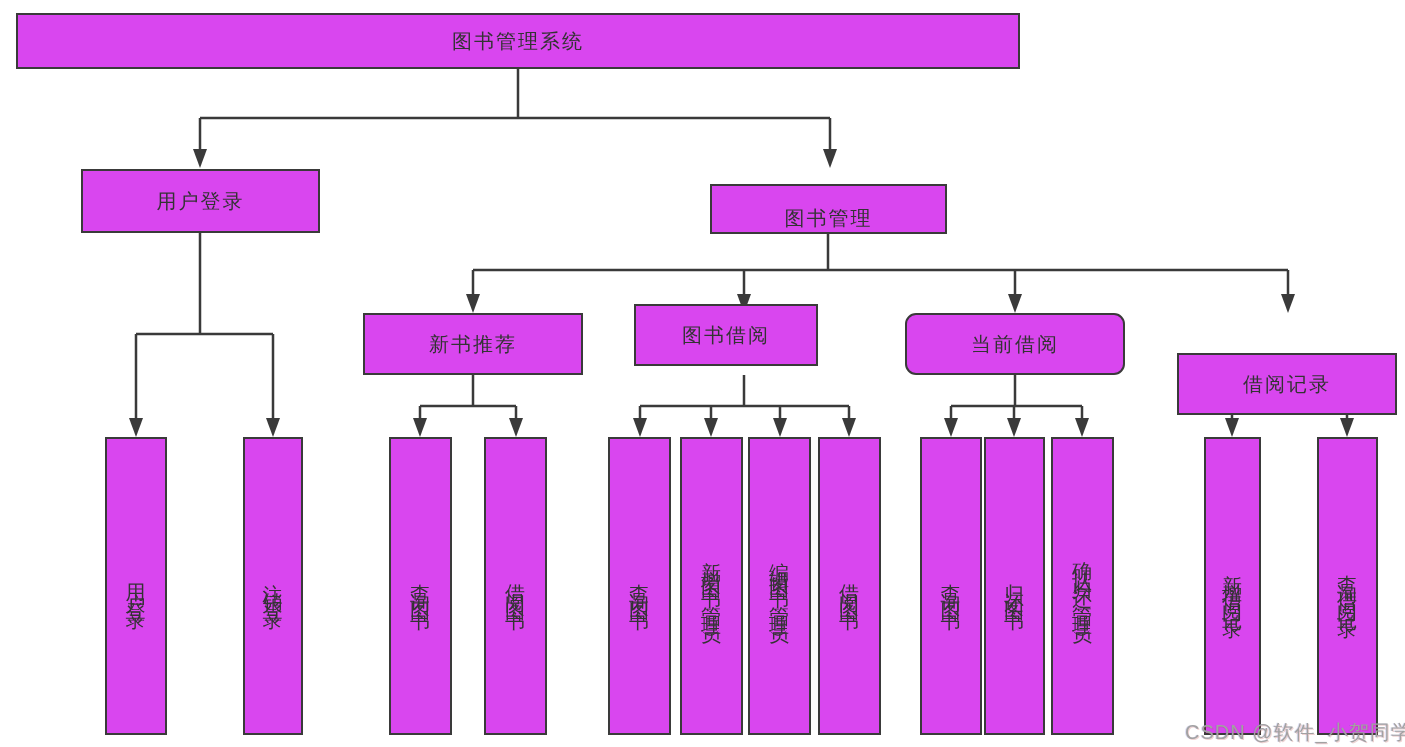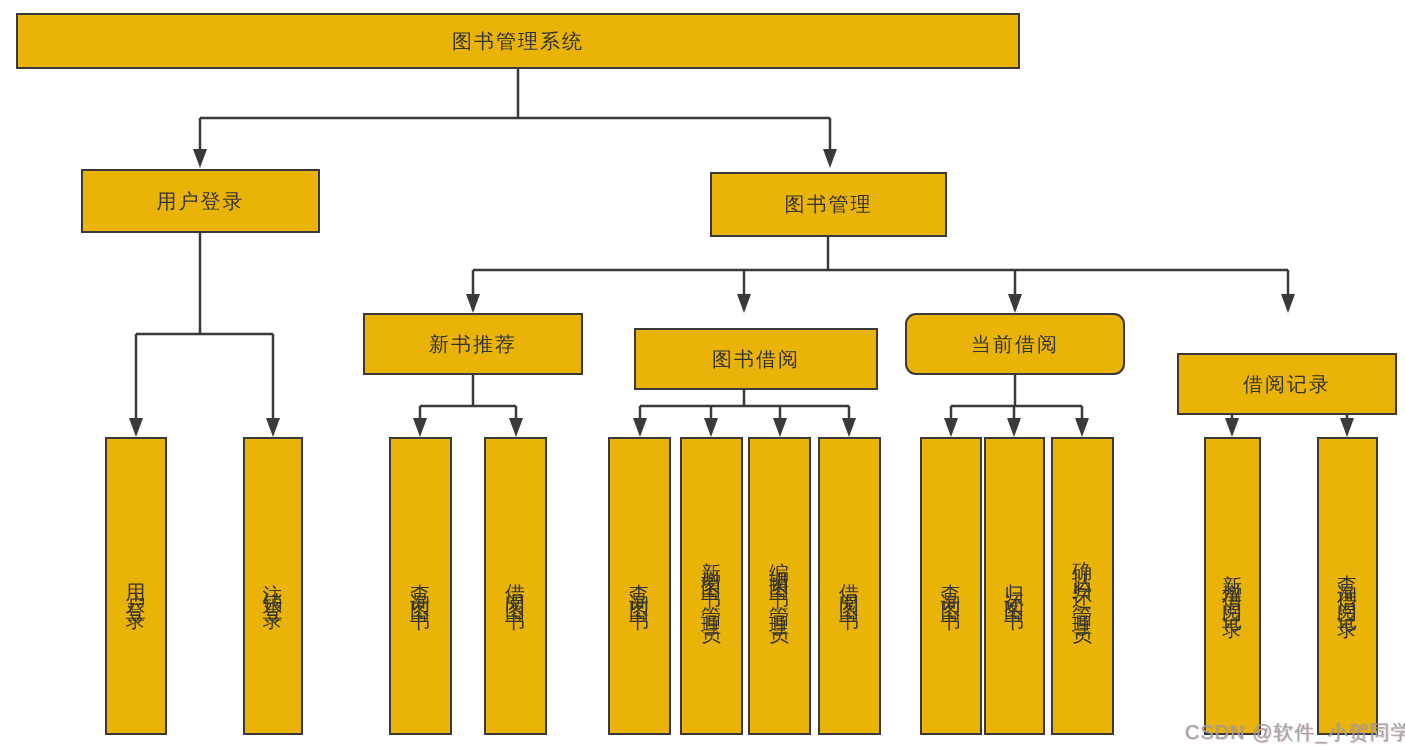--- a/index.html
+++ b/index.html
@@ -16,21 +16,21 @@
     width:1405px;height:747px;
     background:var(--bg-color);
     overflow:hidden;
   }
   .wires{position:absolute;left:0;top:0;width:1405px;height:747px;}
   .wires path{fill:none;stroke:var(--line-color);stroke-width:2.5;}
   .wires polygon{fill:var(--line-color);stroke:none;}
   .box{
     position:absolute;
     box-sizing:border-box;
-    background:#eab308;
+    background:#d946ef;
     border:2px solid var(--line-color);
     display:flex;align-items:center;justify-content:center;
   }
   .box .lbl{
     font-size:20px;color:var(--text-color);
     letter-spacing:2px;white-space:nowrap;
   }
   .vbox .lbl{
     writing-mode:vertical-rl;
     text-orientation:mixed;
@@ -96,28 +96,28 @@
     </g>
   </svg>
 
   <div class="box" style="left:16px;top:13px;width:1004px;height:56px;">
     <span class="lbl">图书管理系统</span>
   </div>
 
   <div class="box" style="left:81px;top:169px;width:239px;height:64px;">
     <span class="lbl">用户登录</span>
   </div>
-  <div class="box" style="left:710px;top:172px;width:237px;height:65px;">
+  <div class="box" style="left:710px;top:184px;width:237px;height:50px;align-items:flex-end;">
     <span class="lbl">图书管理</span>
   </div>
 
   <div class="box" style="left:363px;top:313px;width:220px;height:62px;">
     <span class="lbl">新书推荐</span>
   </div>
-  <div class="box" style="left:634px;top:328px;width:244px;height:62px;">
+  <div class="box" style="left:634px;top:304px;width:184px;height:62px;">
     <span class="lbl">图书借阅</span>
   </div>
   <div class="box" style="left:905px;top:313px;width:220px;height:62px;border-radius:11px;">
     <span class="lbl">当前借阅</span>
   </div>
   <div class="box" style="left:1177px;top:313px;width:220px;height:62px;margin-top:40px;">
     <span class="lbl">借阅记录</span>
   </div>
 
   <div class="box vbox" style="left:105px;top:437px;width:62px;height:298px;">

